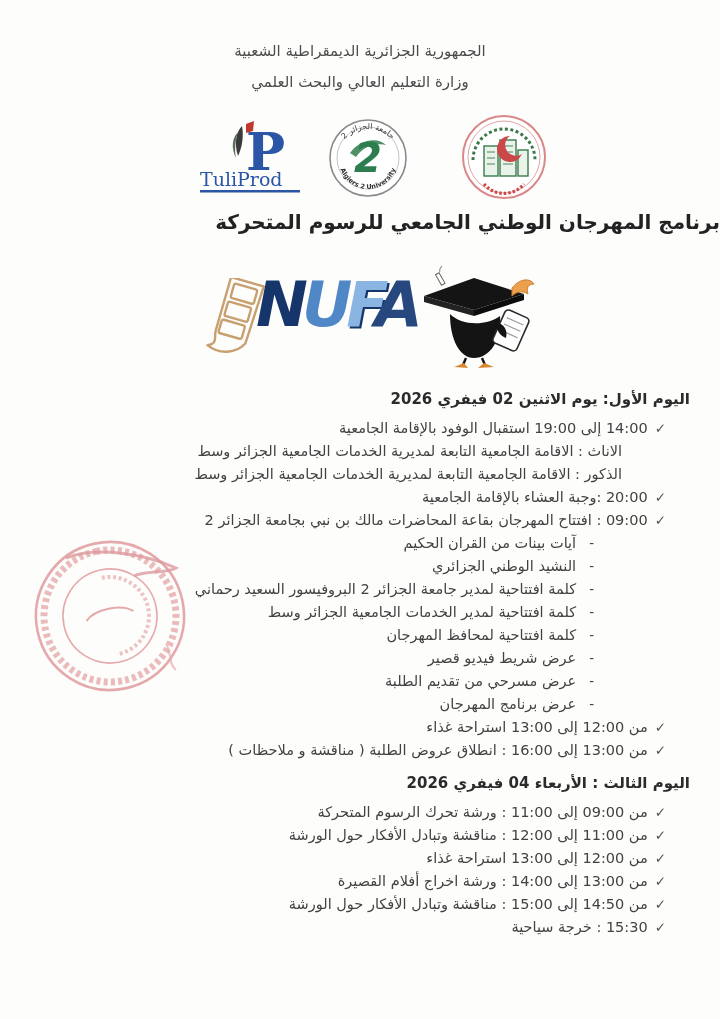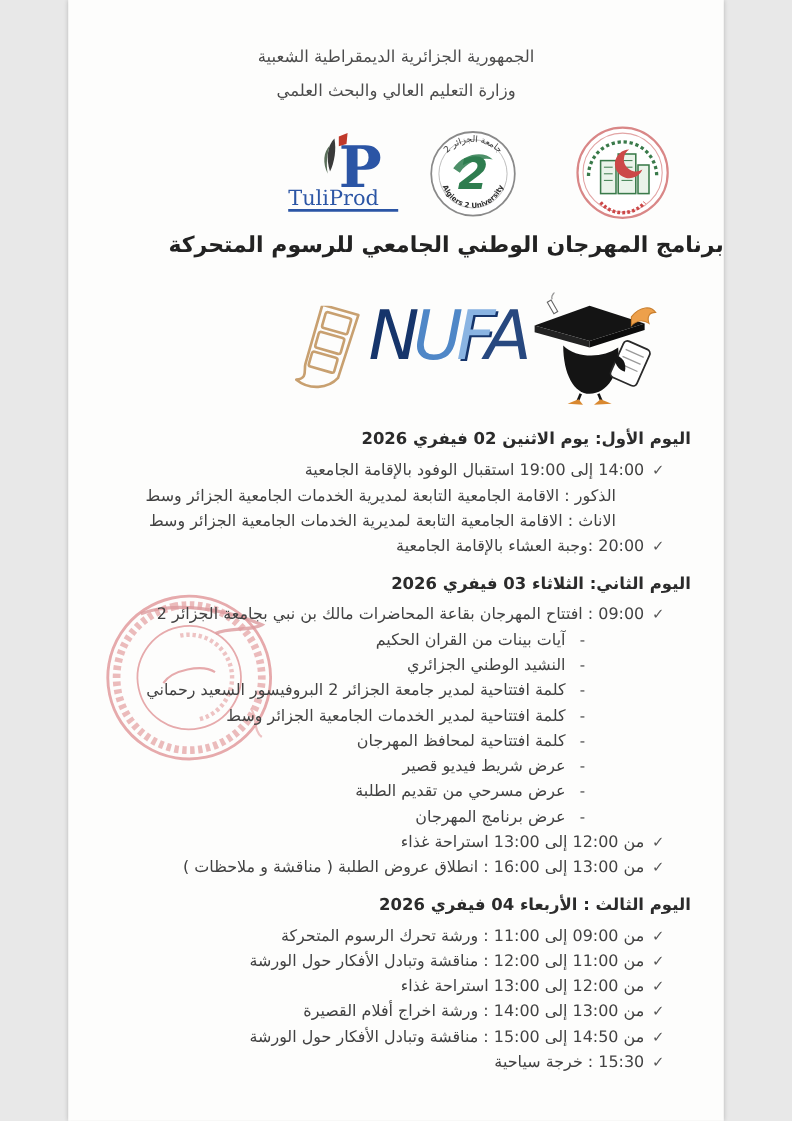--- a/index.html
+++ b/index.html
@@ -1,18 +1,18 @@
 <!DOCTYPE html>
 <html lang="ar" dir="rtl"><head>
 <meta charset="utf-8">
 <style>
   html,body{margin:0;padding:0;background:#e8e8e8;}
   .page{
     position:relative;
-    width:596px;height:1019px;
+    width:720px;height:1019px;
     margin:0 auto;
     background:#fdfdfc;
     font-family:"DejaVu Sans", sans-serif;
     direction:rtl;
     overflow:hidden;
     box-shadow:0 0 4px rgba(0,0,0,.2);
   }
   
   .hdr{position:absolute;top:36px;right:0;left:0;text-align:center;color:#4c4c4c;font-size:15px;line-height:31px;}
   
@@ -22,23 +22,23 @@
   .logo-onou{left:458px;top:112px;width:92px;height:92px;direction:ltr;}
   
   .doc-title{
     position:absolute;top:210px;right:0;left:0;text-align:right;
     font-size:20px;font-weight:bold;color:#222;letter-spacing:0;
   }
   
   .nufa{position:absolute;left:198px;top:272px;width:336px;height:106px;direction:ltr;}
   .nufa-letters{
     position:absolute;left:58px;top:2px;
-    font-size:62px;font-weight:normal;font-style:italic;
+    font-size:62px;font-weight:bold;font-style:italic;
     font-family:"DejaVu Sans", sans-serif;
-    letter-spacing:-6px;line-height:62px;padding-left:17px;
+    letter-spacing:-6px;line-height:62px;
   }
   .nufa-letters .l1{color:#16356b;}
   .nufa-letters .l2{color:#4f87c7;}
   .nufa-letters .l3{color:#8ab4e2;text-shadow:2px 2px 0 #16356b;}
   .nufa-letters .l4{color:#27487f;}
   .nufa-film{position:absolute;left:-2px;top:6px;}
   .nufa-char{position:absolute;left:218px;top:-6px;}
   .nufa-tagline{
     position:absolute;left:0;right:0;top:84px;text-align:center;
     font-size:10.5px;font-weight:bold;letter-spacing:1.1px;color:#1d3a7a;white-space:nowrap;
@@ -185,33 +185,32 @@
 
   <div class="schedule">
 
     <div class="day">
       <div class="day-heading">اليوم الأول: يوم الاثنين 02 فيفري 2026</div>
       <div class="it check">
           <span class="mk">✓</span>
           <span>14:00 إلى 19:00 استقبال الوفود بالإقامة الجامعية</span>
         </div>
       <div class="it plain">
+          <span>الاناث : الاقامة الجامعية التابعة لمديرية الخدمات الجامعية الجزائر وسط</span>
+        </div>
+      <div class="it plain">
           <span>الذكور : الاقامة الجامعية التابعة لمديرية الخدمات الجامعية الجزائر وسط</span>
         </div>
-      <div class="it plain">
-          <span>الاناث : الاقامة الجامعية التابعة لمديرية الخدمات الجامعية الجزائر وسط</span>
-        </div>
       <div class="it check">
           <span class="mk">✓</span>
           <span>20:00 :وجبة العشاء بالإقامة الجامعية</span>
         </div>
     </div>
 
     <div class="day">
-      <div class="day-heading">اليوم الثاني: الثلاثاء 03 فيفري 2026</div>
       <div class="it check">
           <span class="mk">✓</span>
           <span>09:00 : افتتاح المهرجان بقاعة المحاضرات مالك بن نبي بجامعة الجزائر 2</span>
         </div>
       <div class="it dash">
           <span class="mk">-</span>
           <span>آيات بينات من القران الحكيم</span>
         </div>
       <div class="it dash">
           <span class="mk">-</span>

